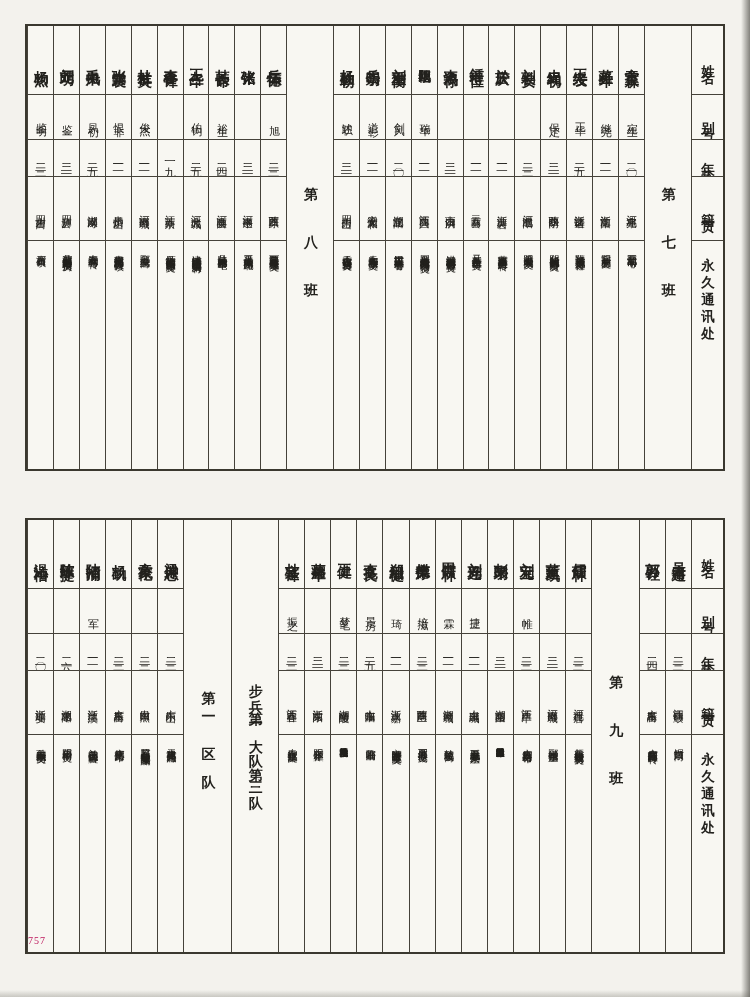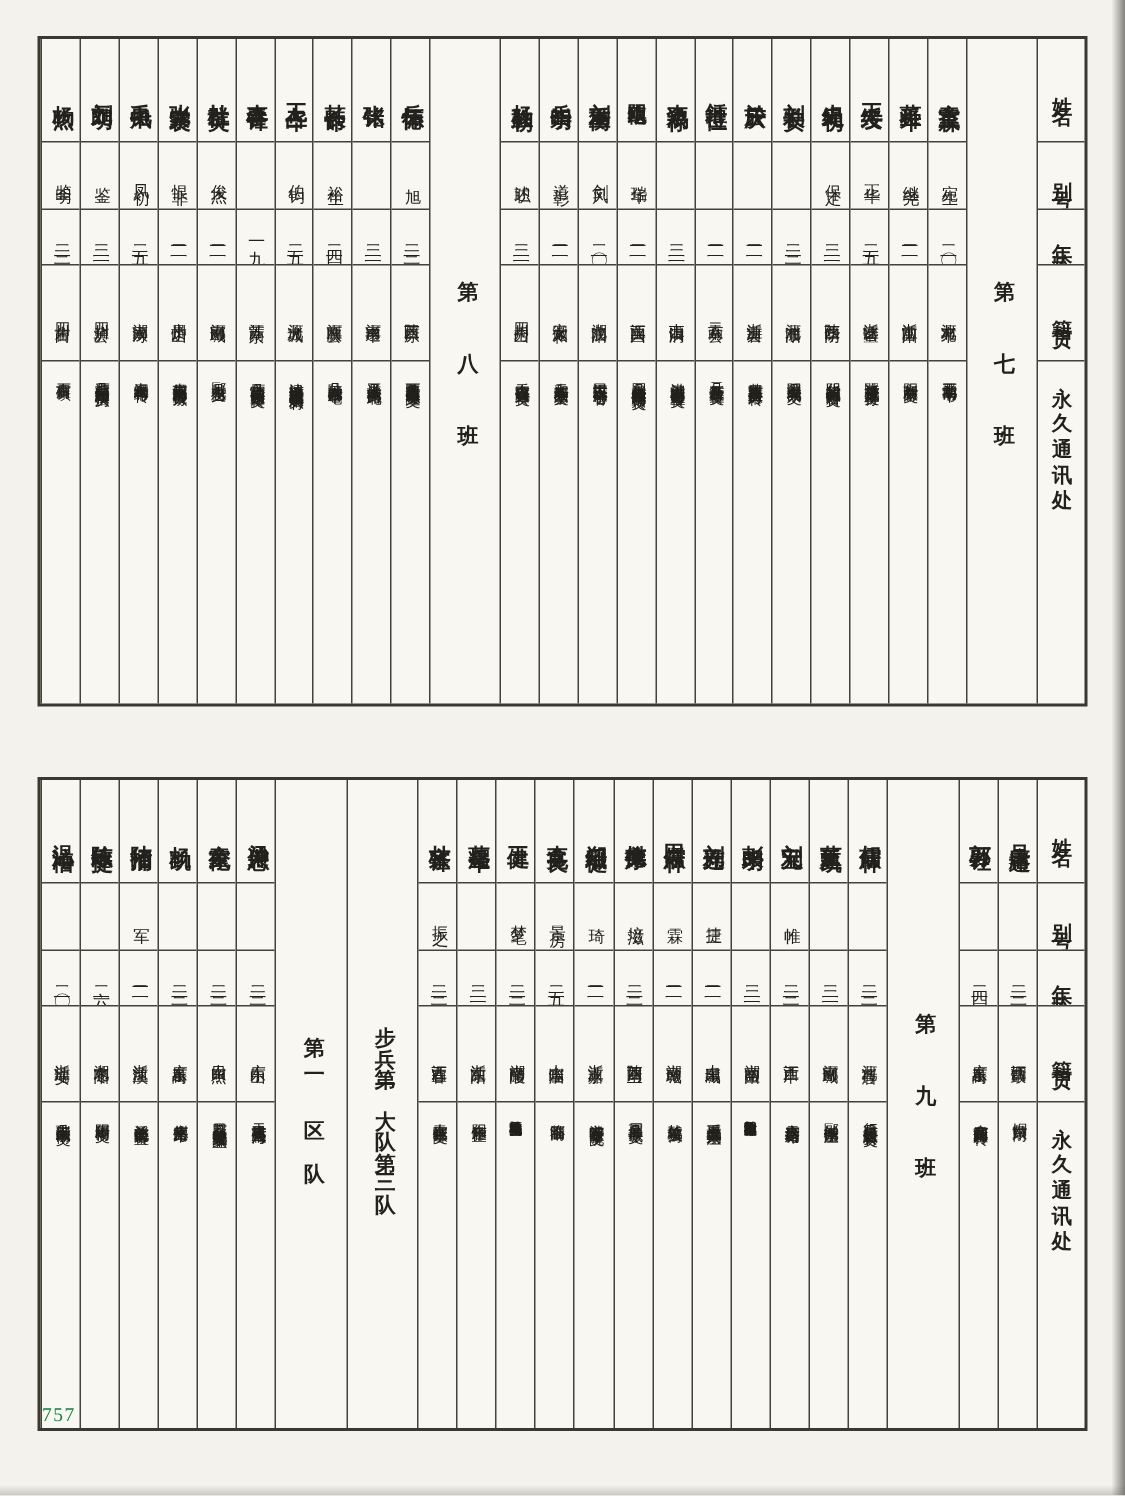--- a/index.html
+++ b/index.html
@@ -32,21 +32,21 @@
   .t-age{font-size:11.5px;letter-spacing:3px;}
   .t-native{font-size:10.5px;letter-spacing:1px;}
   .t-address{font-size:10px;letter-spacing:.5px;}
   .t-address.small{font-size:8.6px;letter-spacing:0;}
   .t-header{font-size:13.5px;font-weight:600;letter-spacing:7px;}
   .t-header.wide{letter-spacing:17px;}
   .t-marker{font-size:14px;font-weight:600;}
   .t-marker.m3{letter-spacing:48px;}
   .t-marker.m4{letter-spacing:28px;}
   .t-marker.m9{letter-spacing:14px;}
-  .page-number{position:absolute;left:28px;top:935px;font-size:13px;letter-spacing:1px;color:#15803d;}
+  .page-number{position:absolute;left:28px;top:935px;font-size:10px;letter-spacing:1px;color:#be185d;}
 </style>
 </head>
 <body>
 
 <div class="page">
   <div class="roster" id="table-0">
       <div class="col header-col">
         <div class="cell c-name">
           <span class="vtext t-header">姓名</span>
         </div>

